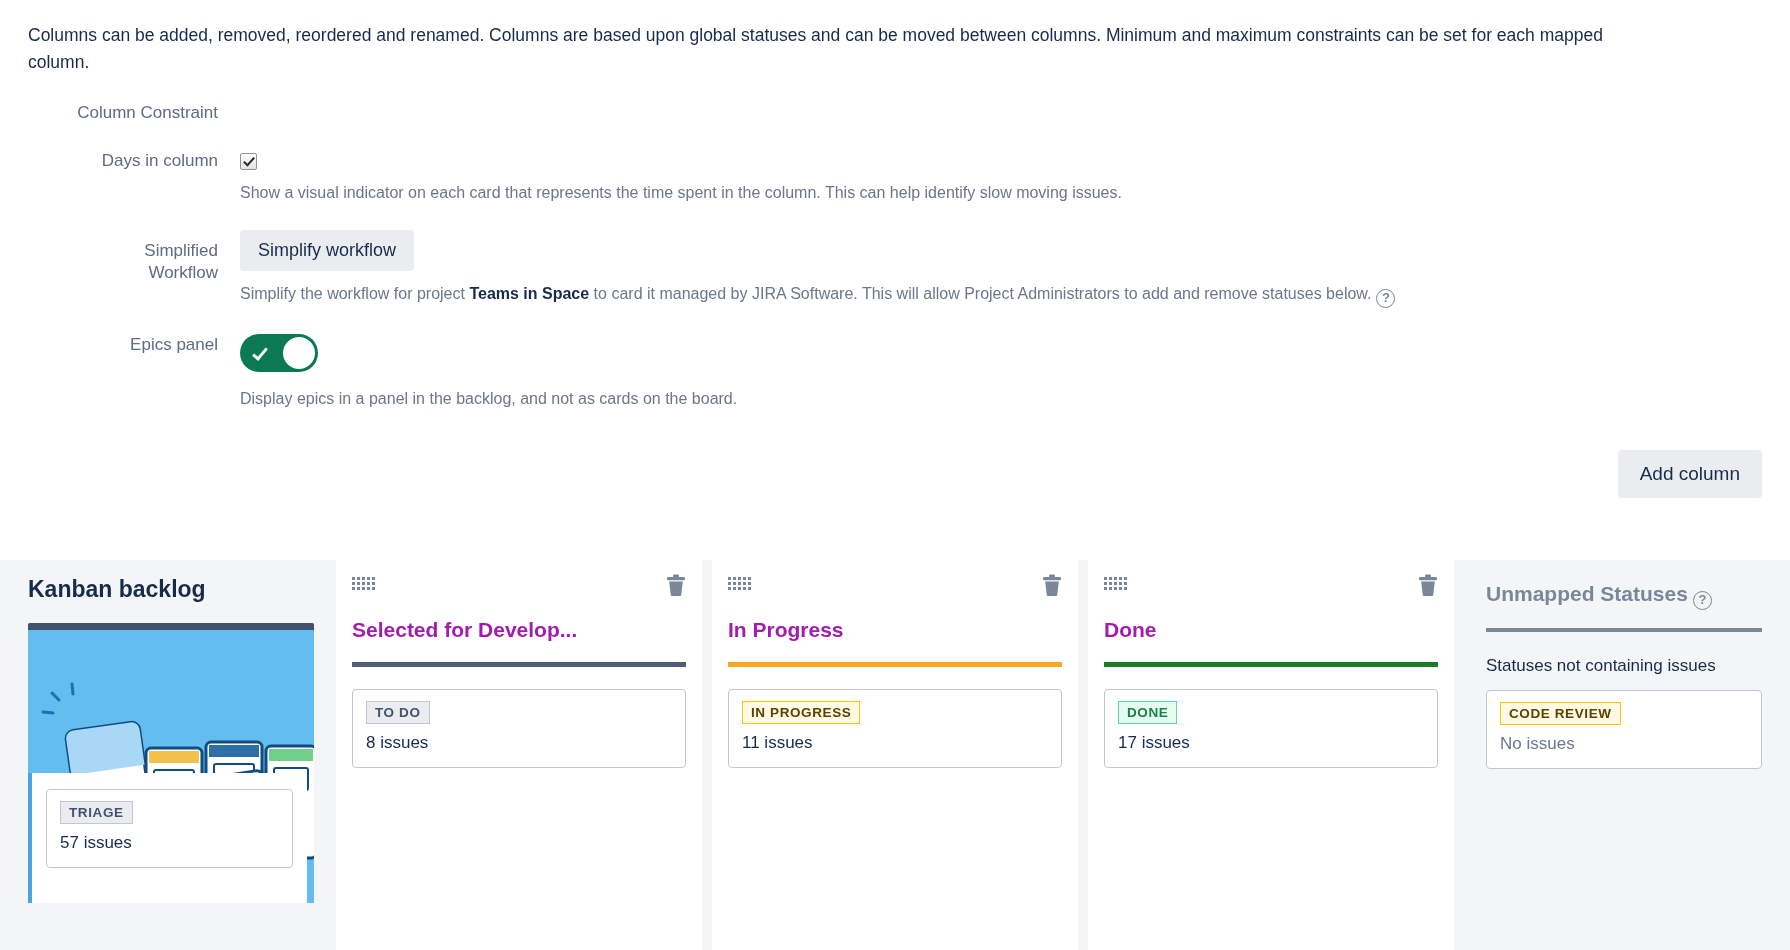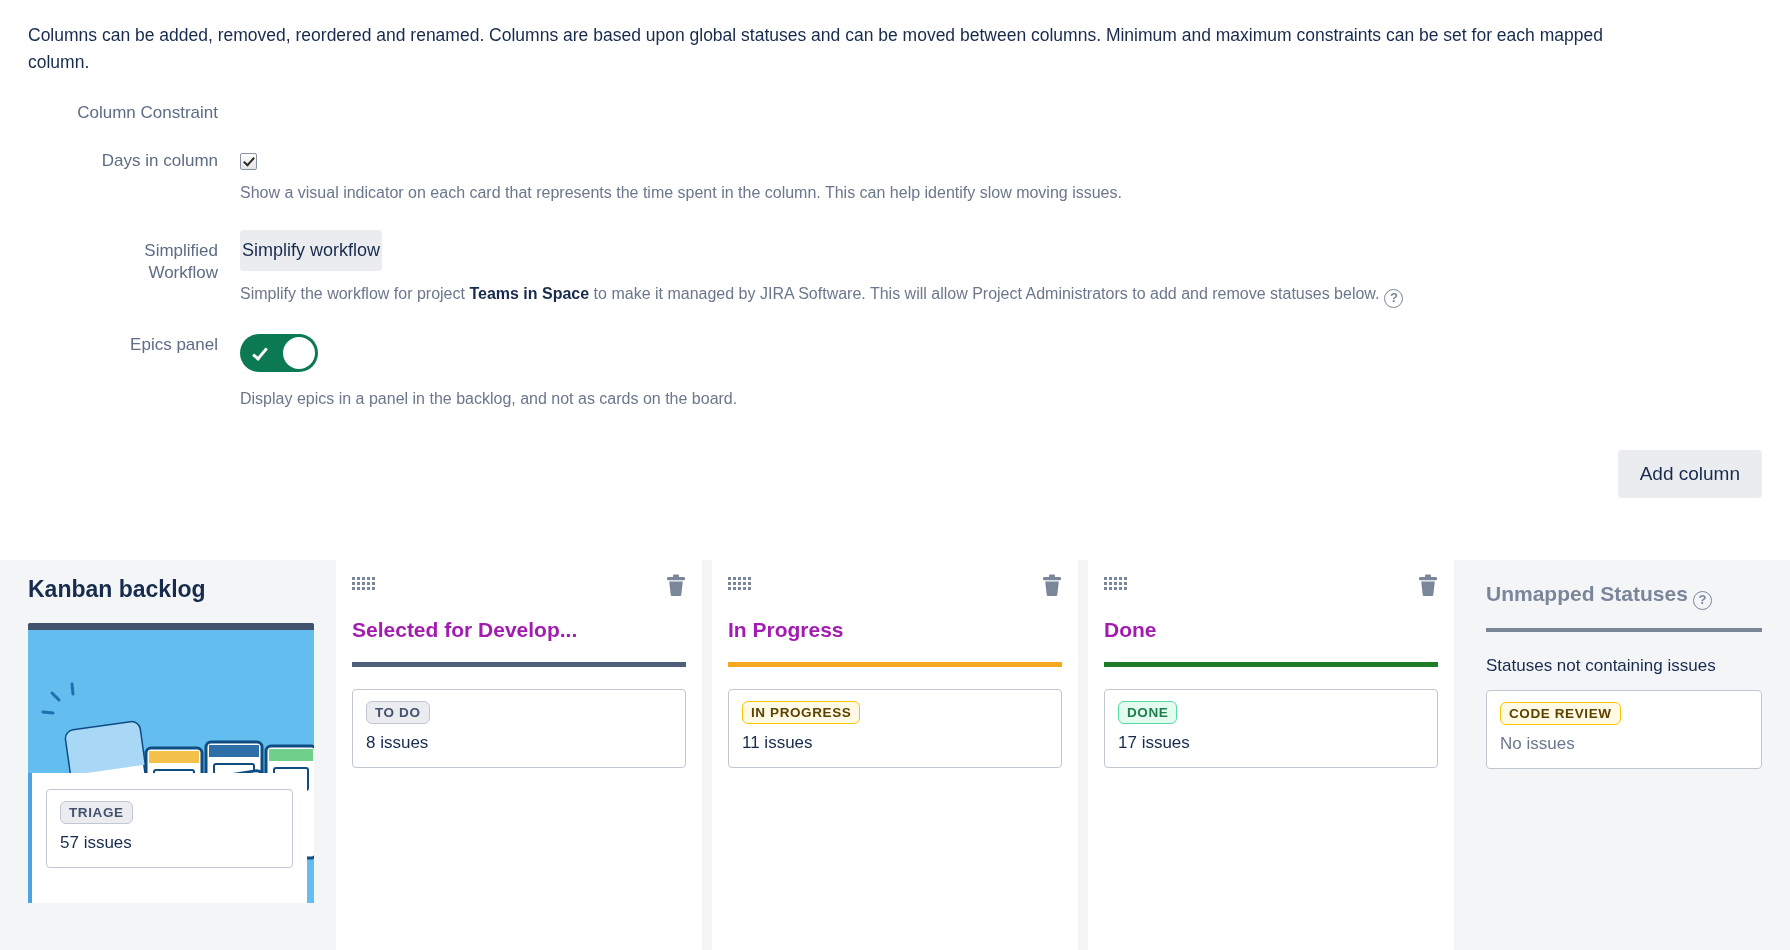--- a/index.html
+++ b/index.html
@@ -117,21 +117,21 @@
   }
 
   
   .btn-subtle {
     background: #EBECF0;
     border: none;
     border-radius: 4px;
     color: #172B4D;
     font-size: 18px;
     font-family: "Liberation Sans", sans-serif;
-    padding: 10px 2px;
+    padding: 10px 18px;
     cursor: pointer;
   }
 
   
   .toggle {
     width: 78px;
     height: 38px;
     border-radius: 19px;
     background: #0B7A52;
     position: relative;
@@ -235,21 +235,21 @@
     border-radius: 4px;
     background: #ffffff;
     padding: 11px 13px 14px 13px;
   }
   .lozenge {
     display: inline-block;
     font-size: 13.5px;
     font-weight: bold;
     letter-spacing: 0.6px;
     padding: 3px 8px;
-    border-radius: 6px;
+    border-radius: 0;
     border: 1px solid transparent;
     margin-bottom: 9px;
   }
   .lz-todo   { background: #EBECF0; border-color: #C1C7D0; color: #42526E; }
   .lz-prog   { background: #FFFAE6; border-color: #FFC400; color: #5E4200; }
   .lz-done   { background: #E3FCEF; border-color: #57D9A3; color: #1B7F4B; }
   .issues-count {
     font-size: 17px;
     color: #172B4D;
   }
@@ -348,21 +348,21 @@
   <div class="spacer-row"></div>
 
   <div class="field-row">
     <div class="field-label two-line">
       <div>Simplified</div>
       <div>Workflow</div>
     </div>
     <div class="field-control">
       <button class="btn-subtle">Simplify workflow</button>
       <div class="field-hint">
-        <span>Simplify the workflow for project </span><b>Teams in Space</b><span> to make it managed by JIRA Software. This will allow Project Administrators to add and remove statuses below.</span><span class="help-icon">?</span>
+        <span>Simplify the workflow for project </span><b>Teams in Space</b><span> to card it managed by JIRA Software. This will allow Project Administrators to add and remove statuses below.</span><span class="help-icon">?</span>
       </div>
     </div>
   </div>
 
   <div class="spacer-row"></div>
 
   <div class="field-row">
     <div class="field-label">Epics panel</div>
     <div class="field-control">
       <div class="toggle">

